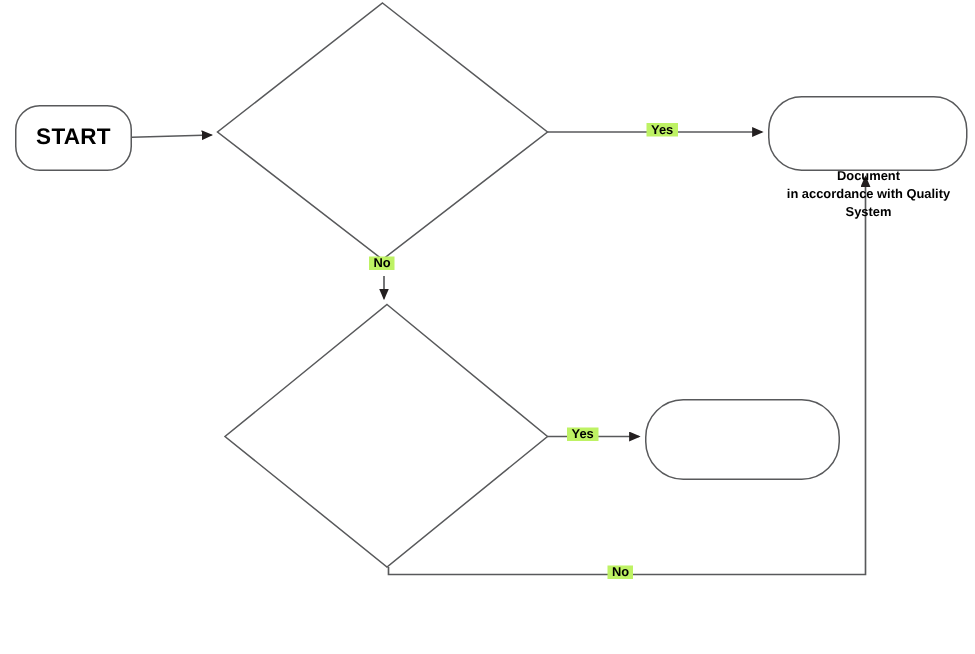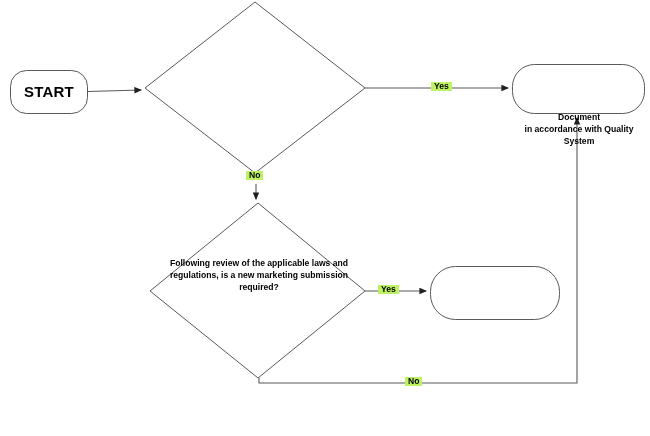--- a/index.html
+++ b/index.html
@@ -142,21 +142,20 @@
 
     <polyline class="conn" points="259,378 259,383 577,383 577,118" marker-end="url(#arrowhead)"></polyline>
   </svg>
 
   <div class="node-text" id="start-label">START</div>
 
 
   <div class="node-text" id="document-label">Document
 in accordance with Quality System</div>
 
-  <div class="node-text" id="decision-2-label">Following review of the applicable laws and regulations, is a new marketing submission required?</div>
 
 
   <div class="edge-label" id="edge-label-yes-1">Yes</div>
 
   <div class="edge-label" id="edge-label-no-1">No</div>
 
   <div class="edge-label" id="edge-label-yes-2">Yes</div>
 
   <div class="edge-label" id="edge-label-no-2">No</div>
 

